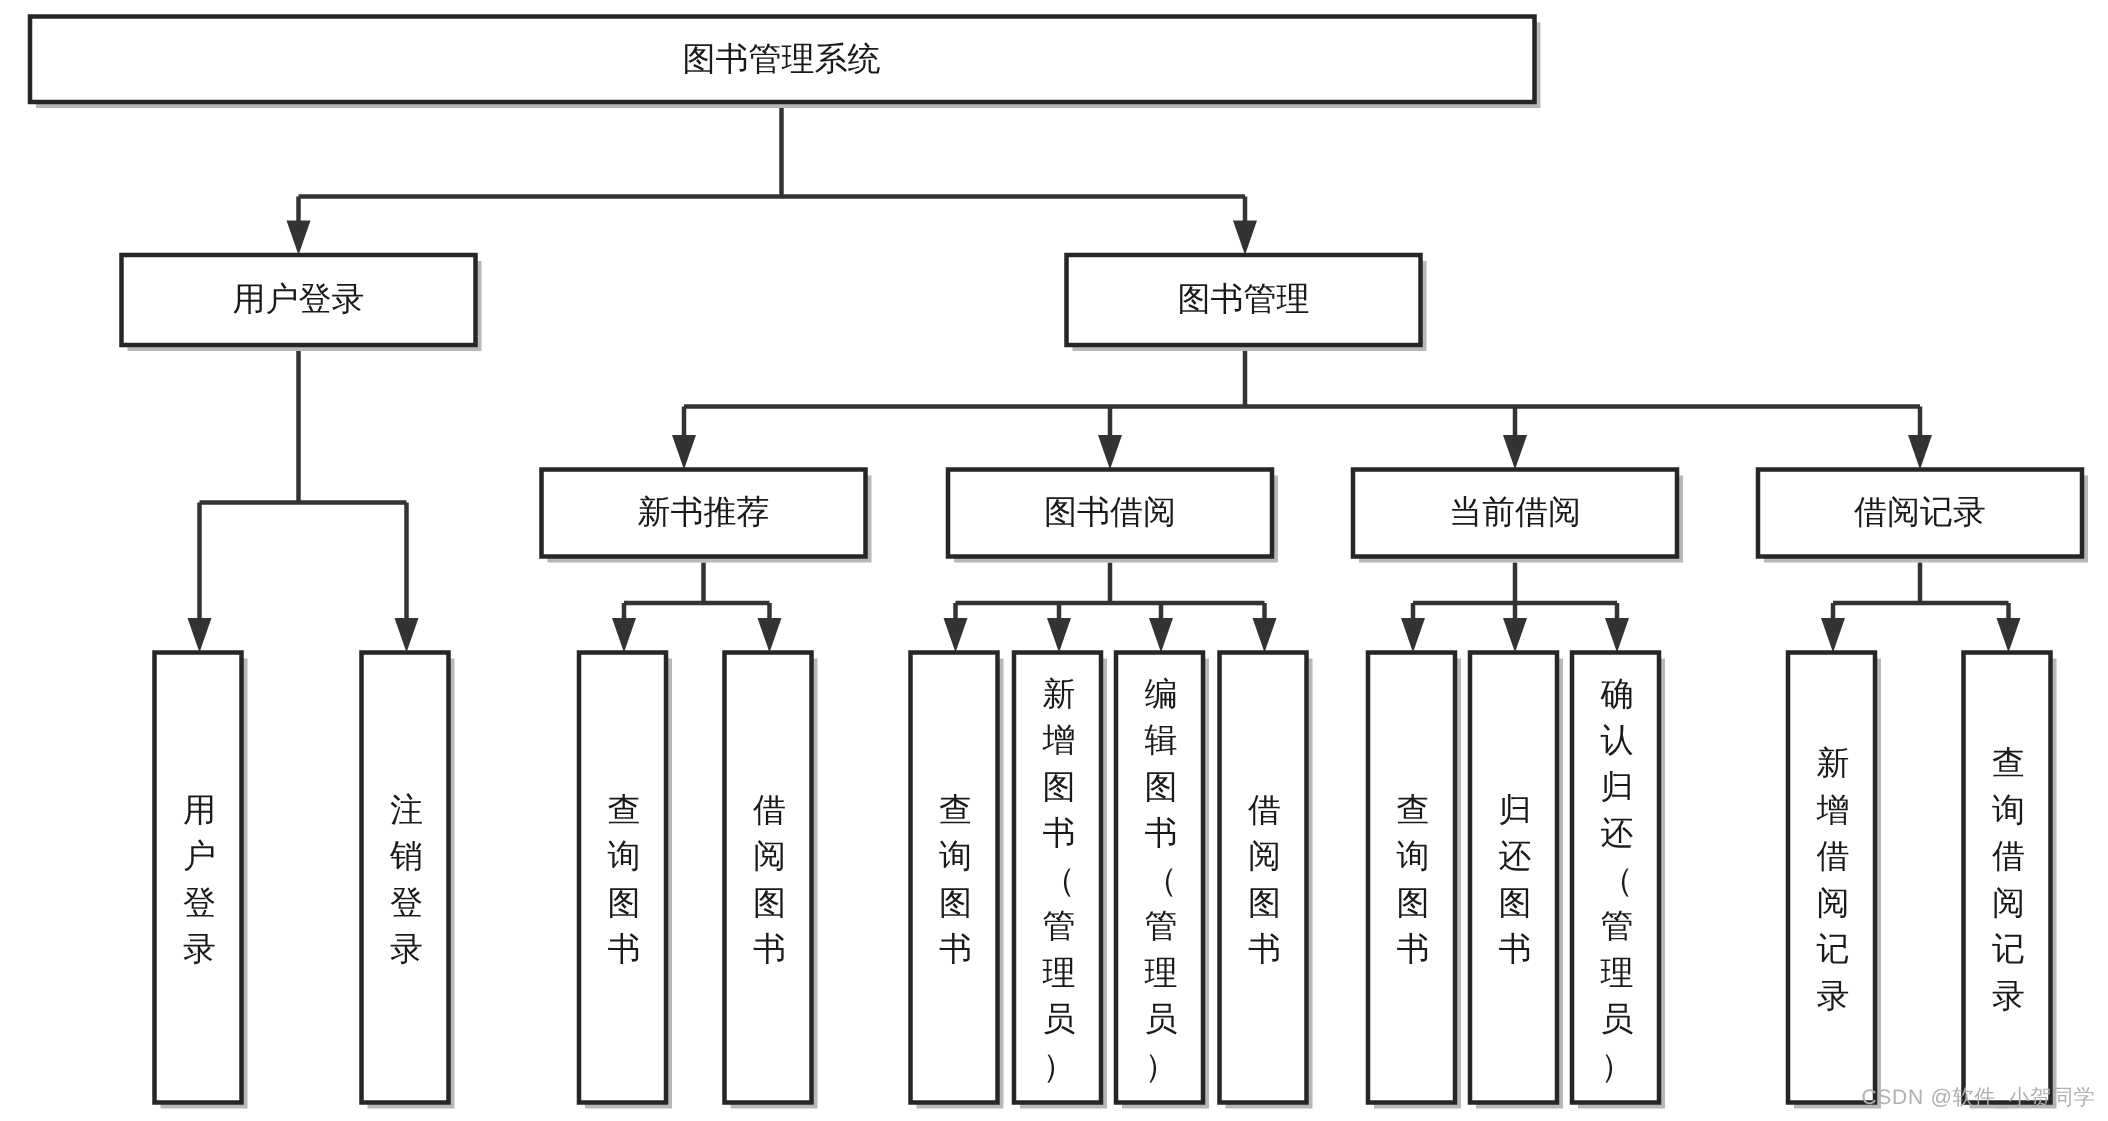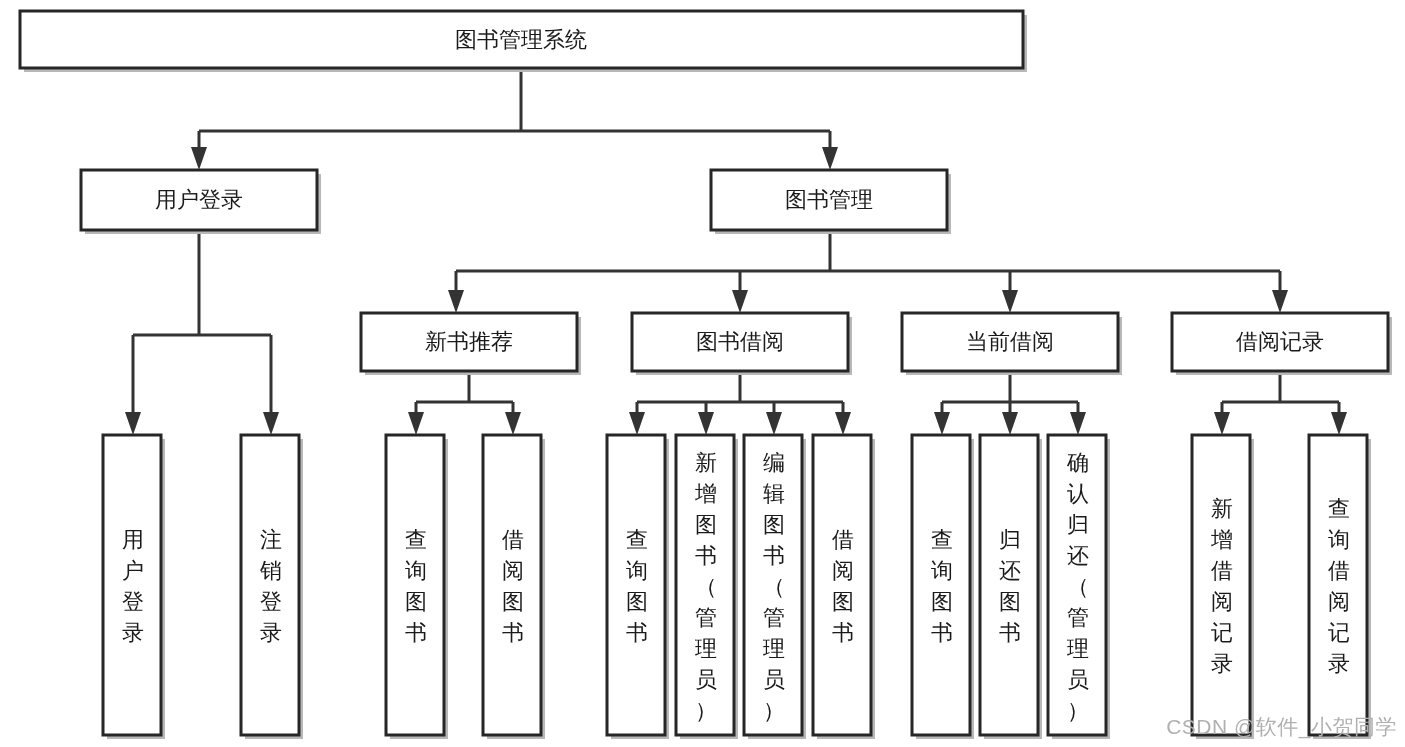--- a/index.html
+++ b/index.html
@@ -48,21 +48,21 @@
   }
   .arrow-head {
     fill: #333333;
     stroke: none;
   }
   .watermark {
     position: absolute;
     right: 8px;
     bottom: 6px;
     font-family: "Liberation Sans", "DejaVu Sans", sans-serif;
-    font-size: 21px;
+    font-size: 14px;
     color: #b0b0b0;
     letter-spacing: 0.5px;
     user-select: none;
     white-space: nowrap;
   }
 </style>
 </head>
 <body>
 
 <svg id="diagram" viewBox="0 0 1405 747" xmlns="http://www.w3.org/2000/svg">

